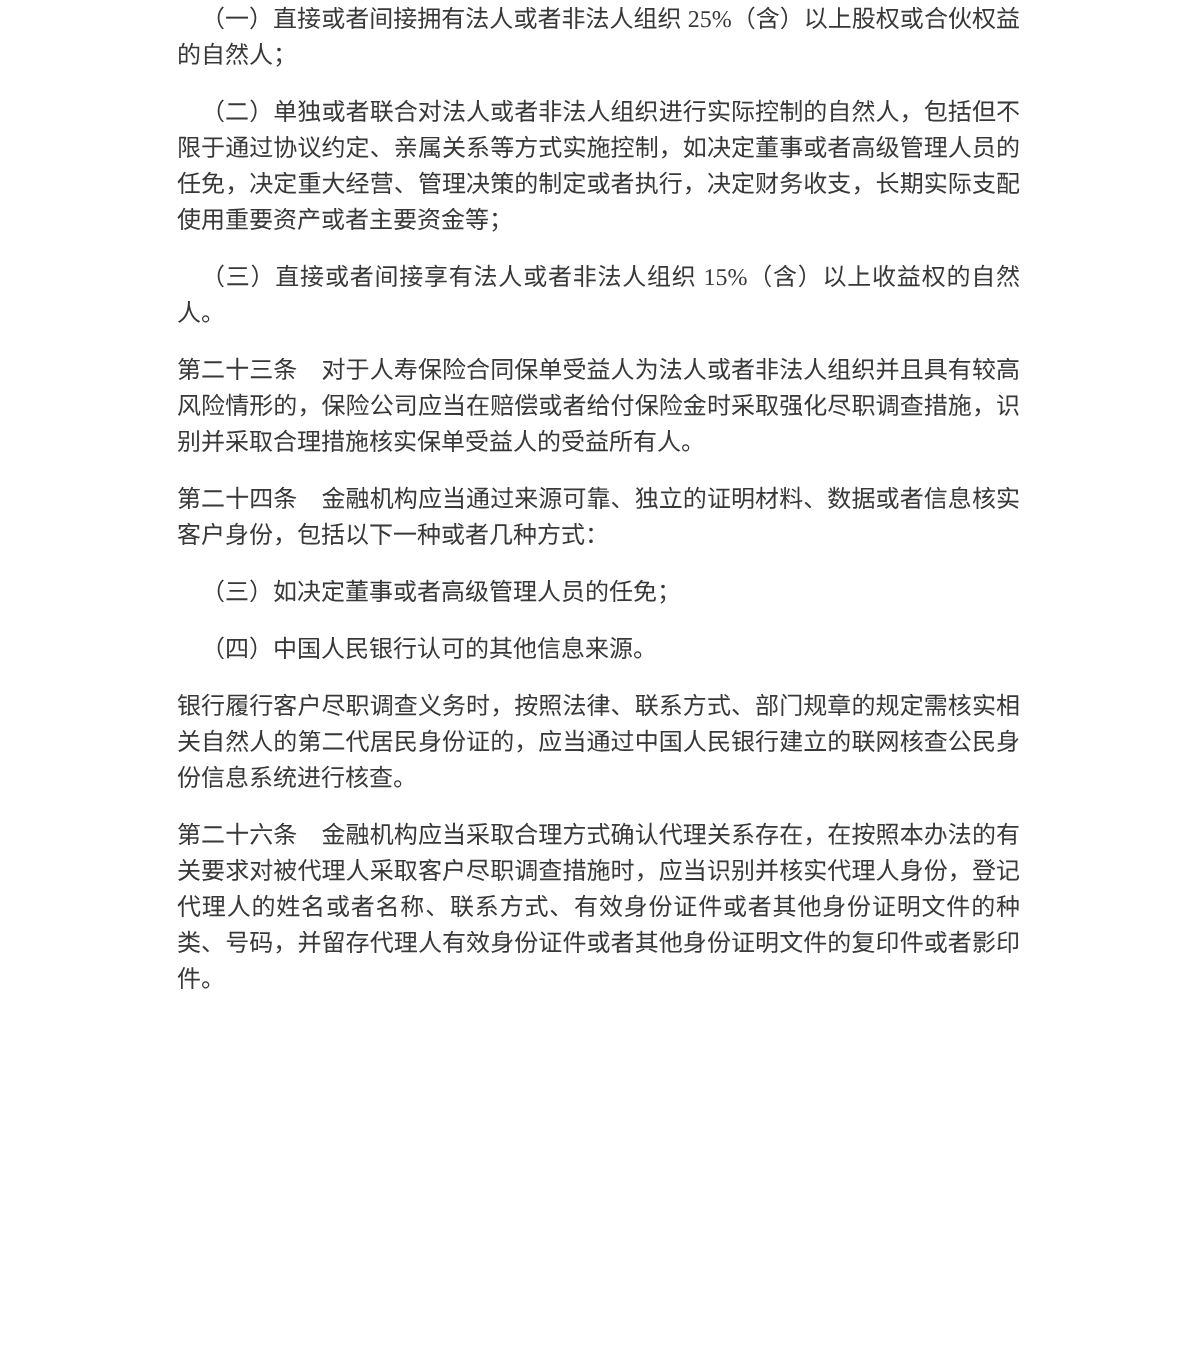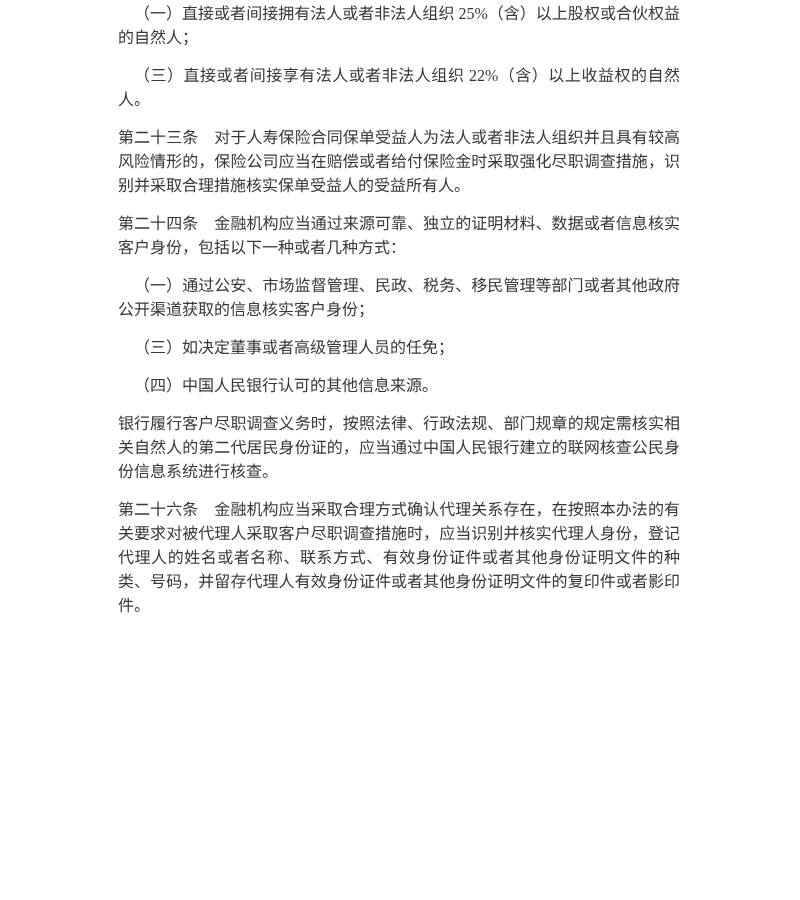--- a/index.html
+++ b/index.html
@@ -32,21 +32,21 @@
     }
     .para.indent {
       text-indent: 1em;
     }
   </style>
 </head>
 <body>
 
 <div class="page">
   <p class="para indent">（一）直接或者间接拥有法人或者非法人组织 25%（含）以上股权或合伙权益的自然人；</p>
-  <p class="para indent">（三）直接或者间接享有法人或者非法人组织 22%（含）以上收益权的自然人。</p>
+  <p class="para indent">（二）单独或者联合对法人或者非法人组织进行实际控制的自然人，包括但不限于通过协议约定、亲属关系等方式实施控制，如决定董事或者高级管理人员的任免，决定重大经营、管理决策的制定或者执行，决定财务收支，长期实际支配使用重要资产或者主要资金等；</p>
+  <p class="para indent">（三）直接或者间接享有法人或者非法人组织 15%（含）以上收益权的自然人。</p>
   <p class="para">第二十三条　对于人寿保险合同保单受益人为法人或者非法人组织并且具有较高风险情形的，保险公司应当在赔偿或者给付保险金时采取强化尽职调查措施，识别并采取合理措施核实保单受益人的受益所有人。</p>
   <p class="para">第二十四条　金融机构应当通过来源可靠、独立的证明材料、数据或者信息核实客户身份，包括以下一种或者几种方式：</p>
-  <p class="para indent">（一）通过公安、市场监督管理、民政、税务、移民管理等部门或者其他政府公开渠道获取的信息核实客户身份；</p>
   <p class="para indent">（三）如决定董事或者高级管理人员的任免；</p>
   <p class="para indent">（四）中国人民银行认可的其他信息来源。</p>
-  <p class="para">银行履行客户尽职调查义务时，按照法律、行政法规、部门规章的规定需核实相关自然人的第二代居民身份证的，应当通过中国人民银行建立的联网核查公民身份信息系统进行核查。</p>
+  <p class="para">银行履行客户尽职调查义务时，按照法律、联系方式、部门规章的规定需核实相关自然人的第二代居民身份证的，应当通过中国人民银行建立的联网核查公民身份信息系统进行核查。</p>
   <p class="para">第二十六条　金融机构应当采取合理方式确认代理关系存在，在按照本办法的有关要求对被代理人采取客户尽职调查措施时，应当识别并核实代理人身份，登记代理人的姓名或者名称、联系方式、有效身份证件或者其他身份证明文件的种类、号码，并留存代理人有效身份证件或者其他身份证明文件的复印件或者影印件。</p>
 </div>
 
 </body></html>

